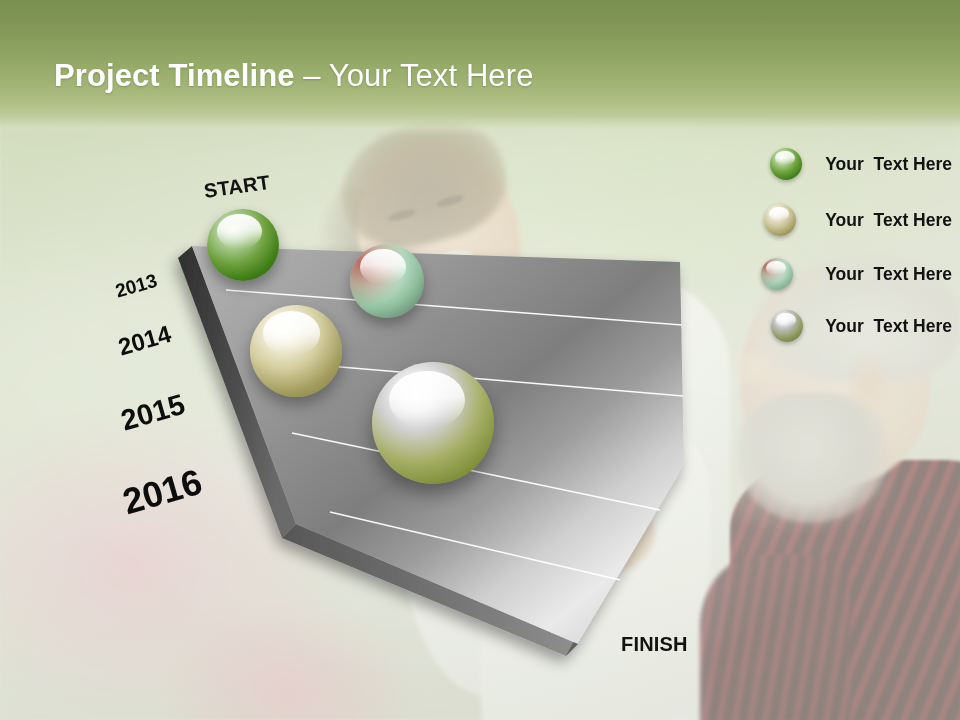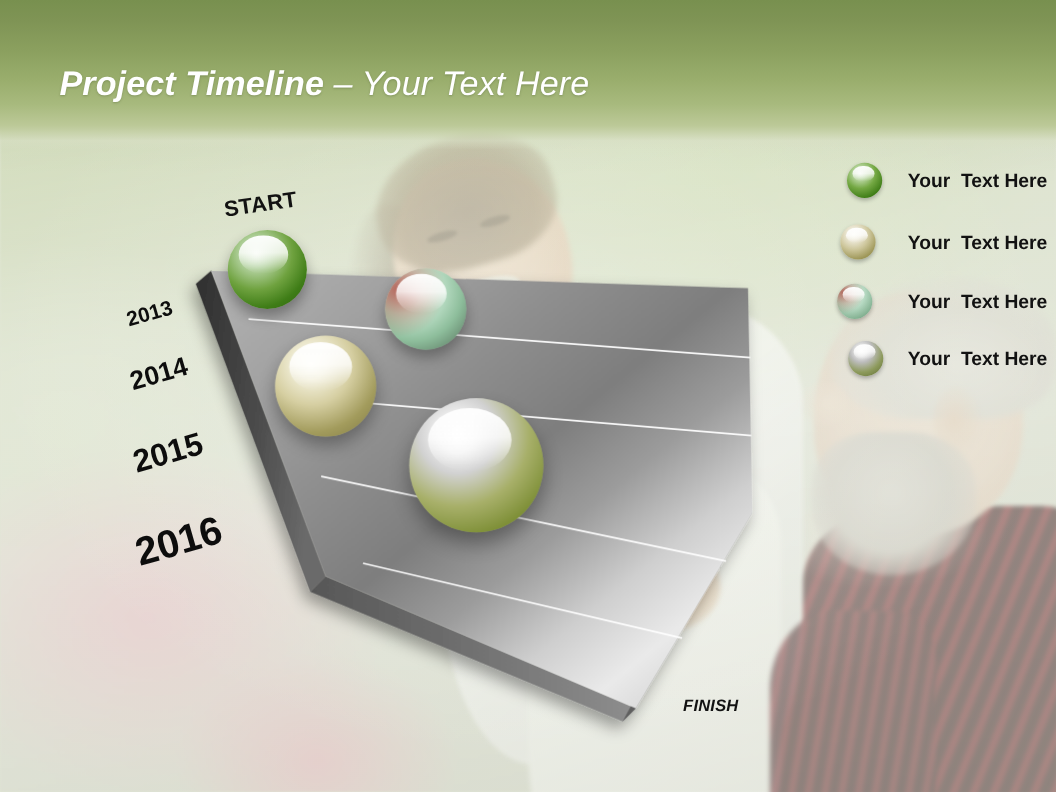--- a/index.html
+++ b/index.html
@@ -172,21 +172,20 @@
       #78904f 0%, #7f9455 14%, #8ba05f 34%, #9aae6d 54%,
       #a8ba7e 70%, #bcc998 84%, rgba(216,223,196,.55) 94%, rgba(223,228,210,0) 100%);
   }
   .title{
     position:absolute;left:54px;top:58px;
     white-space:nowrap;
     font-size:31px;
     color:#ffffff;
     letter-spacing:.1px;
     text-shadow:0 1px 2px rgba(60,75,40,.30);
-    font-style:italic;
   }
   .title .t-bold{font-weight:bold;}
   .title .t-rest{font-weight:normal;}
 
   
   .arrow-wrap{position:absolute;left:0;top:0;width:960px;height:720px;}
   .lane-line{stroke:#ffffff;stroke-width:1.6;opacity:.95;fill:none;}
 
   
   .sphere{position:absolute;border-radius:50%;}
@@ -233,23 +232,22 @@
 
   
   .lbl-start{
     position:absolute;left:204px;top:180px;
     font-size:20px;font-weight:bold;color:#121212;
     transform:rotate(-8deg);transform-origin:left center;
     letter-spacing:.3px;
   }
   .lbl-finish{
     position:absolute;left:621px;top:633px;
-    font-size:15px;font-weight:bold;color:#121212;
+    font-size:20px;font-weight:bold;color:#121212;
     letter-spacing:.2px;
-    font-style:italic;
   }
 
   .year{
     position:absolute;font-weight:bold;color:#0d0d0d;
     transform-origin:left center;
     white-space:nowrap;
   }
   #yr0{left:116px;top:281px;font-size:19px;transform:rotate(-16deg);}
   #yr1{left:119px;top:334px;font-size:24px;transform:rotate(-16deg);}
   #yr2{left:122px;top:405px;font-size:29px;transform:rotate(-16deg);}

